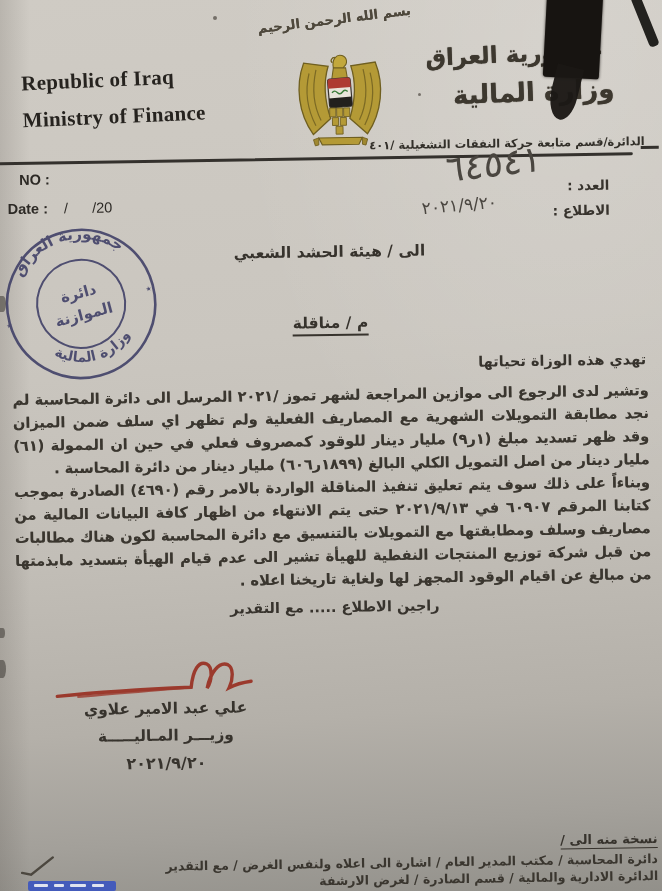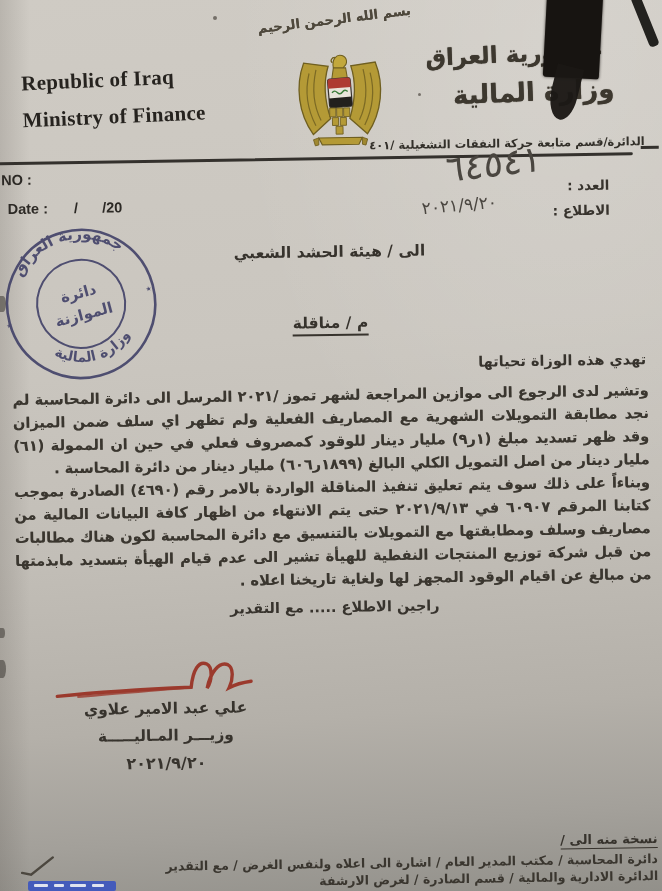--- a/index.html
+++ b/index.html
@@ -17,23 +17,23 @@
   .center{left:0;right:0;text-align:center;}
   .hand{color:#4a4640;font-family:"DejaVu Sans",sans-serif;}
   .hdr-en{left:26px;top:58px;transform:rotate(-1.6deg);font-size:21px;font-weight:bold;line-height:37px;letter-spacing:.3px;}
   .bismillah{left:252px;top:12px;width:175px;text-align:center;transform:rotate(-6deg);
     font-size:13px;font-weight:bold;color:#4e483c;text-shadow:0 0 .6px #4e483c;}
   .ar-title1{right:54px;top:44px;font-size:23px;font-weight:bold;color:#3d382f;text-shadow:0 0 .8px #3d382f;transform:rotate(-1.5deg);}
   .ar-title2{right:44px;top:80px;font-size:26px;font-weight:bold;color:#3d382f;text-shadow:0 0 .8px #3d382f;transform:rotate(-1.5deg);}
   .dept{right:14px;top:139px;font-size:11.5px;font-weight:bold;color:#33302a;}
   .rule{left:0;top:157px;width:636px;height:3px;background:#34312d;border-radius:2px;}
   .rule-dash{left:644px;top:151px;width:18px;height:3px;background:#34312d;}
-  .no-label{left:4px;top:167px;font-size:14.5px;font-weight:bold;font-family:"Liberation Sans",sans-serif;color:#2c2925;}
+  .no-label{left:22px;top:167px;font-size:14.5px;font-weight:bold;font-family:"Liberation Sans",sans-serif;color:#2c2925;}
   .date-row{left:10px;top:196px;font-size:14.5px;font-weight:bold;font-family:"Liberation Sans",sans-serif;color:#2c2925;}
-  .date-row .slashes{white-space:pre;margin-left:26px;font-weight:bold;}
+  .date-row .slashes{white-space:pre;margin-left:16px;font-weight:normal;}
   .num-label{right:50px;top:181px;font-size:13.5px;font-weight:bold;}
   .num-value{left:448px;top:146px;font-size:36px;letter-spacing:8px;transform:rotate(-6deg) skewX(-6deg);}
   .datear-label{right:50px;top:206px;font-size:13.5px;font-weight:bold;}
   .datear-value{left:424px;top:197px;font-size:17px;letter-spacing:3px;transform:rotate(-4deg);direction:ltr;}
   .addressee{top:243px;font-size:15.5px;}
   .subject-wrap{top:313px;}
   .subject{display:inline-block;border-bottom:2px solid #37332d;padding-bottom:2px;font-size:15.5px;}
   .salutation{right:16px;top:356px;font-size:14.5px;font-weight:bold;}
   .body-text{left:12px;top:384px;width:636px;}
   .body-text p{margin:0;font-size:14.5px;font-weight:bold;line-height:23px;text-align:justify;

